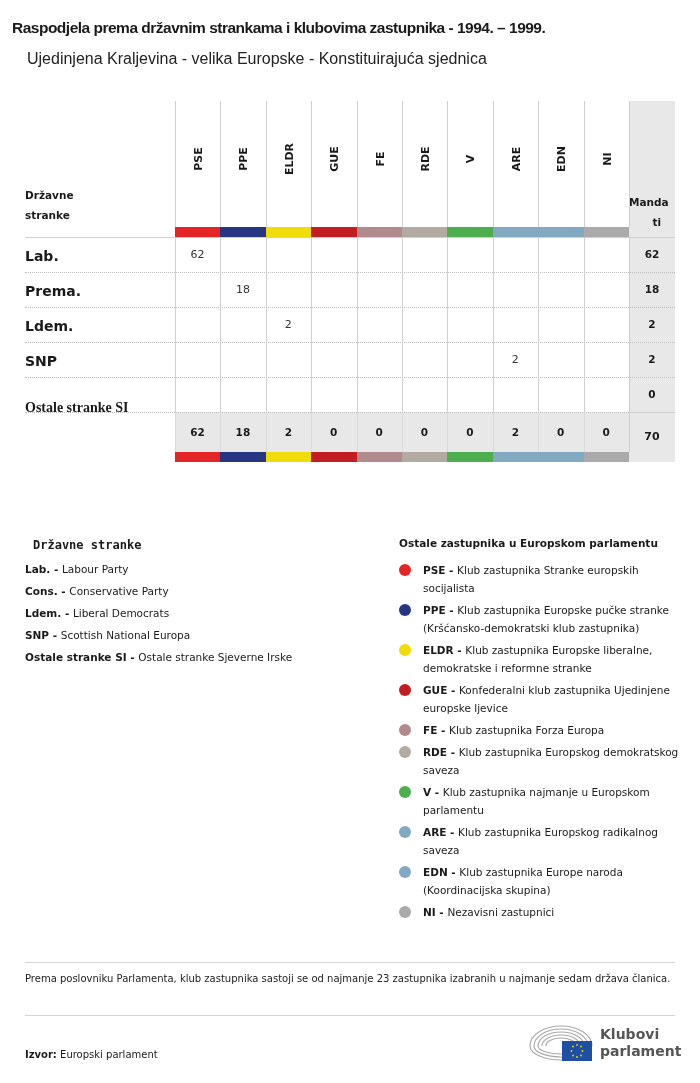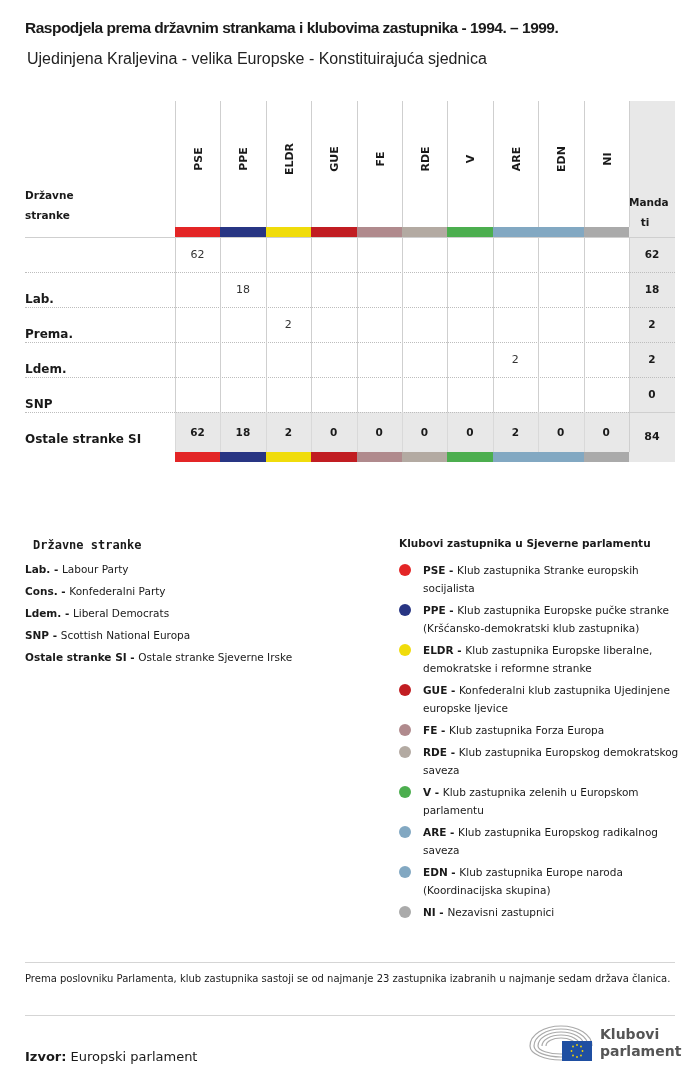--- a/index.html
+++ b/index.html
@@ -1,48 +1,48 @@
 <!DOCTYPE html>
 <html><head>
 <meta charset="utf-8">
 <style>
   * { box-sizing: border-box; margin: 0; padding: 0; }
   body { width: 700px; height: 1083px; background: #fff; font-family: "DejaVu Sans", sans-serif; color: #1a1a1a; position: relative; overflow: hidden; }
-  .title { position: absolute; left: 25px; top: 19px; font-size: 15.5px; font-weight: bold; letter-spacing: -0.5px; font-family: "Liberation Sans", sans-serif; }
+  .title { position: absolute; left: 12px; top: 19px; font-size: 15.5px; font-weight: bold; letter-spacing: -0.5px; font-family: "Liberation Sans", sans-serif; }
   .subtitle { position: absolute; left: 27px; top: 50px; font-size: 16px; color: #222; font-family: "Liberation Sans", sans-serif; }
 
   .tbl { position: absolute; left: 0; top: 0; width: 700px; height: 470px; }
   .colhead { position: absolute; top: 101px; height: 126px; width: 45px; border-left: 1px solid #cfcfcf; }
   .colhead .lbl { position: absolute; left: 50%; top: 58px; transform: translate(-50%, -50%) rotate(-90deg); font-size: 11px; font-weight: bold; white-space: nowrap; }
   .colbar { position: absolute; height: 10px; width: 45px; }
   .vline { position: absolute; width: 1px; background: #cfcfcf; }
   .mandati-bg { position: absolute; left: 629px; top: 101px; width: 46px; height: 361px; background: #e8e8e8; }
-  .mandati-head { position: absolute; left: 629px; top: 192px; width: 32px; text-align: center; font-size: 10.5px; font-weight: bold; line-height: 20px; }
+  .mandati-head { position: absolute; left: 629px; top: 192px; width: 32px; text-align: right; font-size: 10.5px; font-weight: bold; line-height: 20px; }
   .rowhead-label { position: absolute; left: 25px; top: 185px; font-size: 10.5px; font-weight: bold; line-height: 20px; }
   .hsolid { position: absolute; left: 25px; width: 650px; height: 1px; background: #cfcfcf; }
   .hdot { position: absolute; left: 25px; width: 650px; height: 0; border-top: 1px dotted #bdbdbd; }
-  .rowlabel { position: absolute; left: 25px; font-size: 12px; font-weight: bold; margin-top: 44px; }
+  .rowlabel { position: absolute; left: 25px; font-size: 14px; font-weight: bold; }
   .cell { position: absolute; width: 45px; text-align: center; font-size: 11px; color: #333; }
   .rowtotal { position: absolute; left: 629px; width: 46px; text-align: center; font-size: 10.5px; font-weight: bold; }
   .total-bg { position: absolute; left: 175px; top: 412px; width: 454px; height: 40px; background: #e8e8e8; }
   .totcell { position: absolute; width: 45px; text-align: center; font-size: 10.5px; font-weight: bold; top: 426px; }
   .grand { position: absolute; left: 629px; width: 46px; top: 430px; text-align: center; font-size: 11px; font-weight: bold; }
 
   .legL-title { position: absolute; left: 25px; top: 538px; font-family: "DejaVu Sans Mono", monospace; font-size: 12px; font-weight: bold; padding-left: 8px; }
   .legL-item { position: absolute; left: 25px; font-size: 10.5px; }
   .legL-item b { font-weight: bold; }
   .legR-title { position: absolute; left: 399px; top: 537px; font-size: 10.5px; font-weight: bold; }
   .legR-item { position: absolute; left: 399px; width: 285px; }
   .legR-item .dot { position: absolute; left: 0; top: 3px; width: 12px; height: 12px; border-radius: 50%; }
   .legR-item .txt { position: absolute; left: 24px; width: 258px; font-size: 10.5px; line-height: 18px; }
   .legR-item .txt b { font-weight: bold; }
 
   .sep { position: absolute; left: 25px; width: 650px; height: 1px; background: #d5d5d5; }
   .note { position: absolute; left: 25px; top: 970px; width: 650px; font-size: 10px; line-height: 18px; color: #222; }
-  .source { position: absolute; left: 25px; top: 1049px; font-size: 13px; }
+  .source { position: absolute; left: 25px; top: 1049px; font-size: 10px; }
   .source b { font-weight: bold; }
   .logo { position: absolute; left: 528px; top: 1024px; width: 150px; height: 40px; }
   .logo-text { position: absolute; left: 72px; top: 2px; font-size: 14px; font-weight: bold; color: #555; line-height: 17px; }
 </style>
 </head>
 <body>
 
 <div class="title">Raspodjela prema državnim strankama i klubovima zastupnika - 1994. – 1999.</div>
 <div class="subtitle">Ujedinjena Kraljevina - velika Europske - Konstituirajuća sjednica</div>
 
@@ -148,36 +148,36 @@
     <div class="rowtotal" style="top: 248px;">62</div>
     <div class="rowlabel" style="top: 283px;">Prema.</div>
     <div class="cell" style="left: 220.4px; top: 283px;">18</div>
     <div class="rowtotal" style="top: 283px;">18</div>
     <div class="rowlabel" style="top: 318px;">Ldem.</div>
     <div class="cell" style="left: 265.8px; top: 318px;">2</div>
     <div class="rowtotal" style="top: 318px;">2</div>
     <div class="rowlabel" style="top: 353px;">SNP</div>
     <div class="cell" style="left: 492.8px; top: 353px;">2</div>
     <div class="rowtotal" style="top: 353px;">2</div>
-    <div class="rowlabel" style="top: 388px;">Ostale stranke SI</div>
+    <div class="rowlabel" style="top: 400px; font-family: Liberation Serif, serif;">Ostale stranke SI</div>
     <div class="rowtotal" style="top: 388px;">0</div>
     <div class="hsolid" style="top: 412px; left: 629px; width: 46px;"></div>
-    <div class="grand">84</div>
+    <div class="grand">70</div>
   </div>
 
 <div class="legL-title">Državne stranke</div>
 <div id="legL">
     <div class="legL-item" style="top: 563px;"><b>Lab. - </b><span>Labour Party</span></div>
-    <div class="legL-item" style="top: 585px;"><b>Cons. - </b><span>Konfederalni Party</span></div>
+    <div class="legL-item" style="top: 585px;"><b>Cons. - </b><span>Conservative Party</span></div>
     <div class="legL-item" style="top: 607px;"><b>Ldem. - </b><span>Liberal Democrats</span></div>
     <div class="legL-item" style="top: 629px;"><b>SNP - </b><span>Scottish National Europa</span></div>
     <div class="legL-item" style="top: 651px;"><b>Ostale stranke SI - </b><span>Ostale stranke Sjeverne Irske</span></div>
   </div>
 
-<div class="legR-title">Klubovi zastupnika u Sjeverne parlamentu</div>
+<div class="legR-title">Ostale zastupnika u Europskom parlamentu</div>
 <div id="legR">
     <div class="legR-item" style="top: 561px;">
       <span class="dot" style="background: rgb(227, 37, 38);"></span>
       <div class="txt"><b>PSE - </b><span>Klub zastupnika Stranke europskih socijalista</span></div>
     </div>
     <div class="legR-item" style="top: 601px;">
       <span class="dot" style="background: rgb(40, 53, 131);"></span>
       <div class="txt"><b>PPE - </b><span>Klub zastupnika Europske pučke stranke (Kršćansko-demokratski klub zastupnika)</span></div>
     </div>
     <div class="legR-item" style="top: 641px;">
@@ -191,21 +191,21 @@
     <div class="legR-item" style="top: 721px;">
       <span class="dot" style="background: rgb(176, 138, 141);"></span>
       <div class="txt"><b>FE - </b><span>Klub zastupnika Forza Europa</span></div>
     </div>
     <div class="legR-item" style="top: 743px;">
       <span class="dot" style="background: rgb(179, 170, 162);"></span>
       <div class="txt"><b>RDE - </b><span>Klub zastupnika Europskog demokratskog saveza</span></div>
     </div>
     <div class="legR-item" style="top: 783px;">
       <span class="dot" style="background: rgb(76, 174, 79);"></span>
-      <div class="txt"><b>V - </b><span>Klub zastupnika zelenih u Europskom parlamentu</span></div>
+      <div class="txt"><b>V - </b><span>Klub zastupnika najmanje u Europskom parlamentu</span></div>
     </div>
     <div class="legR-item" style="top: 823px;">
       <span class="dot" style="background: rgb(130, 168, 194);"></span>
       <div class="txt"><b>ARE - </b><span>Klub zastupnika Europskog radikalnog saveza</span></div>
     </div>
     <div class="legR-item" style="top: 863px;">
       <span class="dot" style="background: rgb(130, 168, 194);"></span>
       <div class="txt"><b>EDN - </b><span>Klub zastupnika Europe naroda (Koordinacijska skupina)</span></div>
     </div>
     <div class="legR-item" style="top: 903px;">

